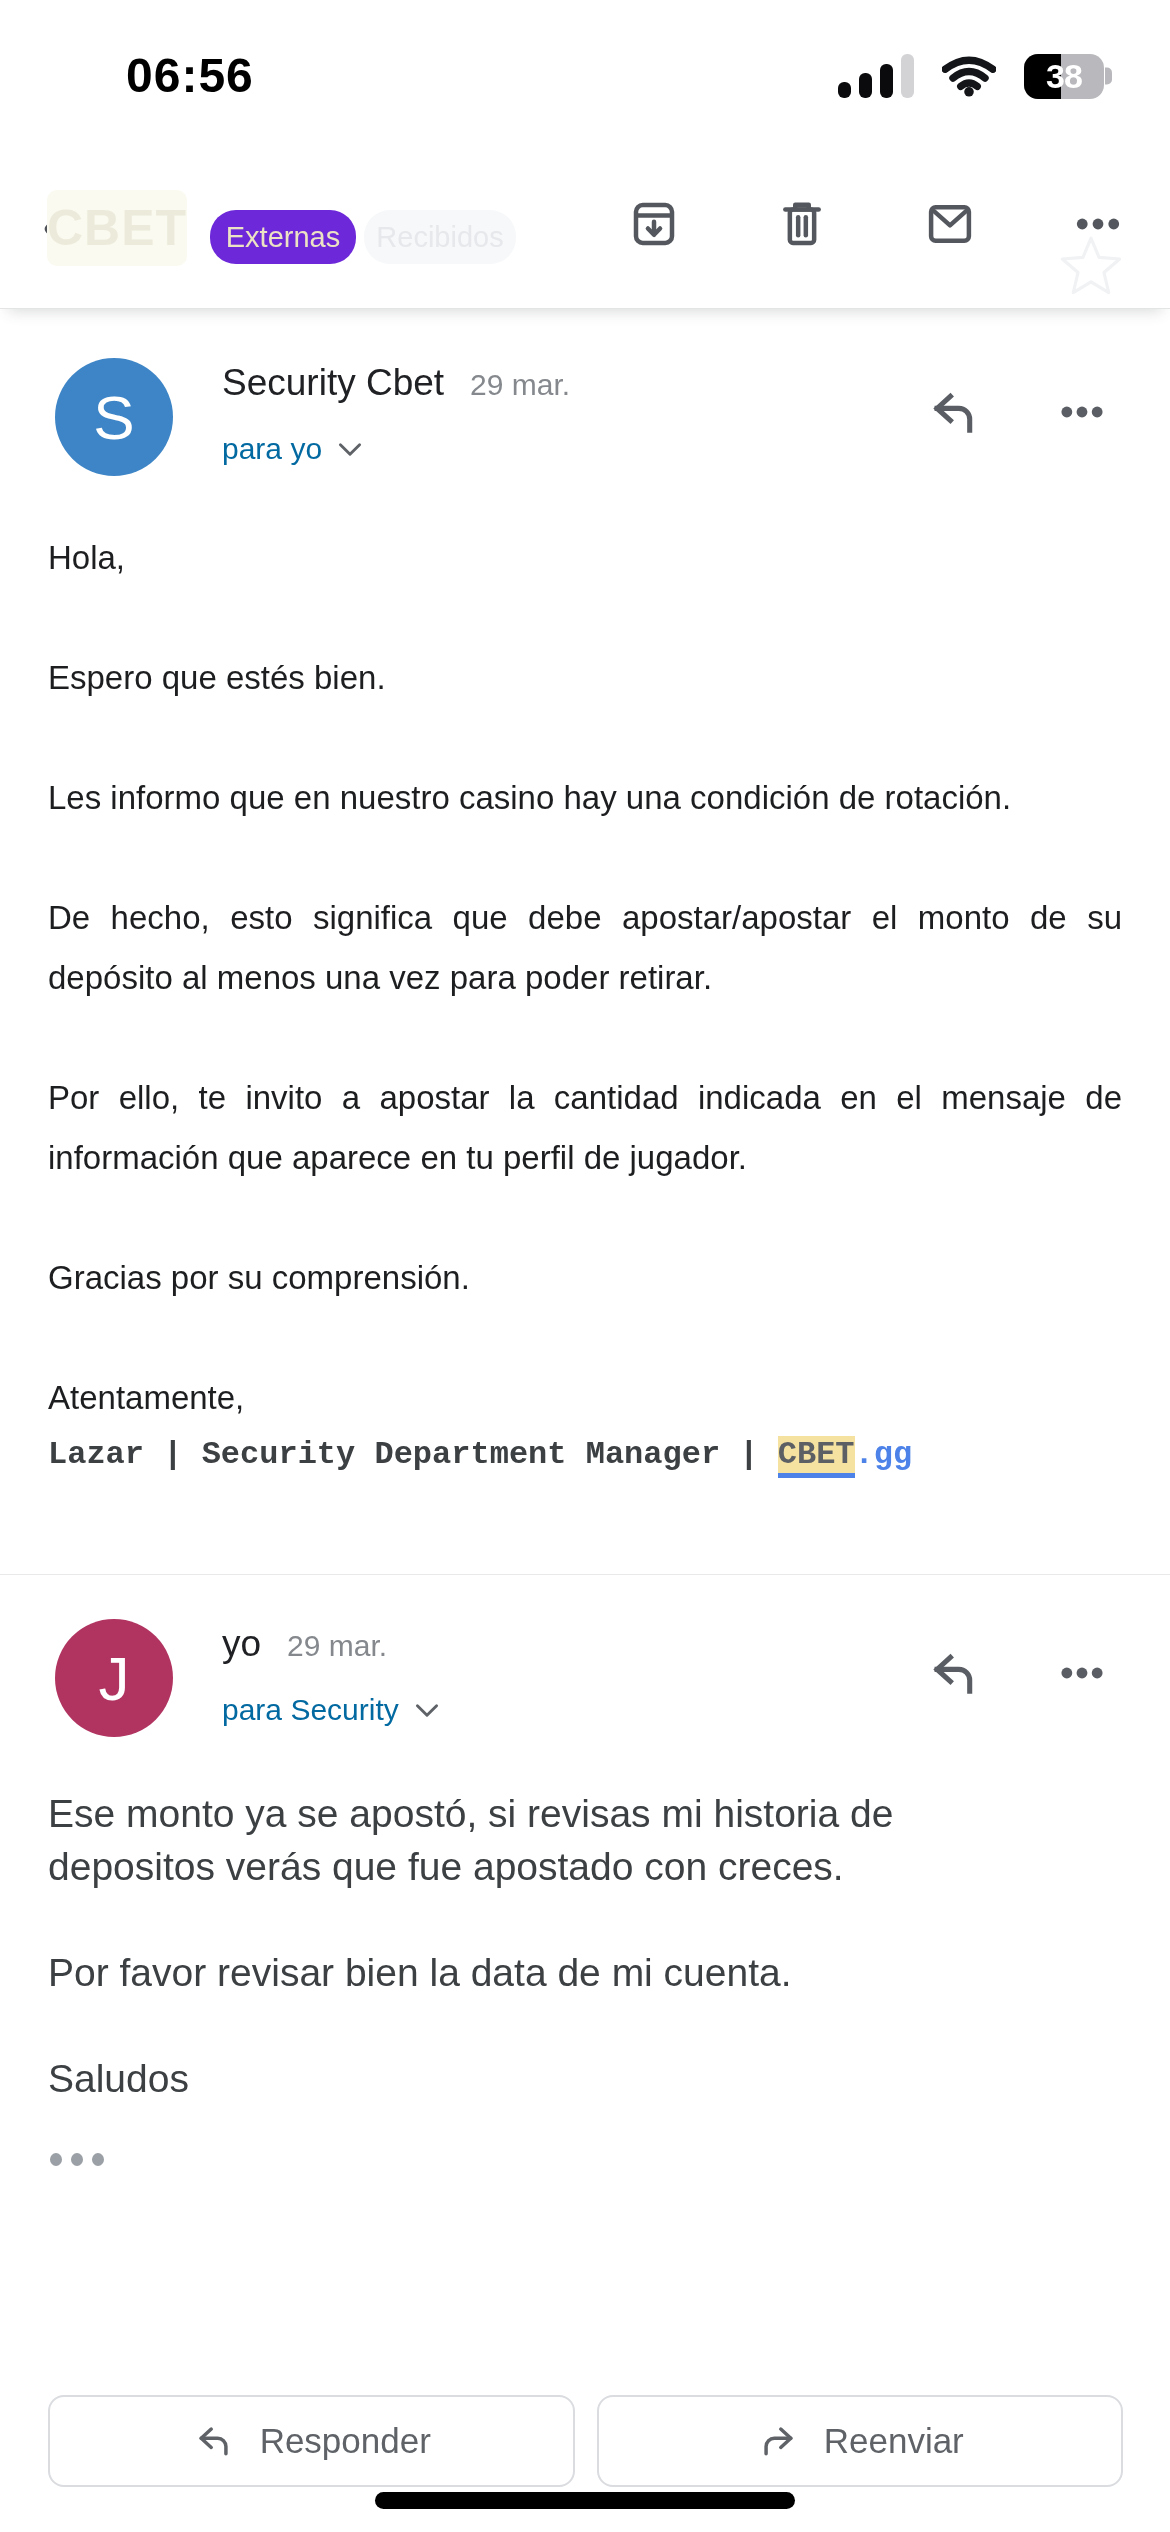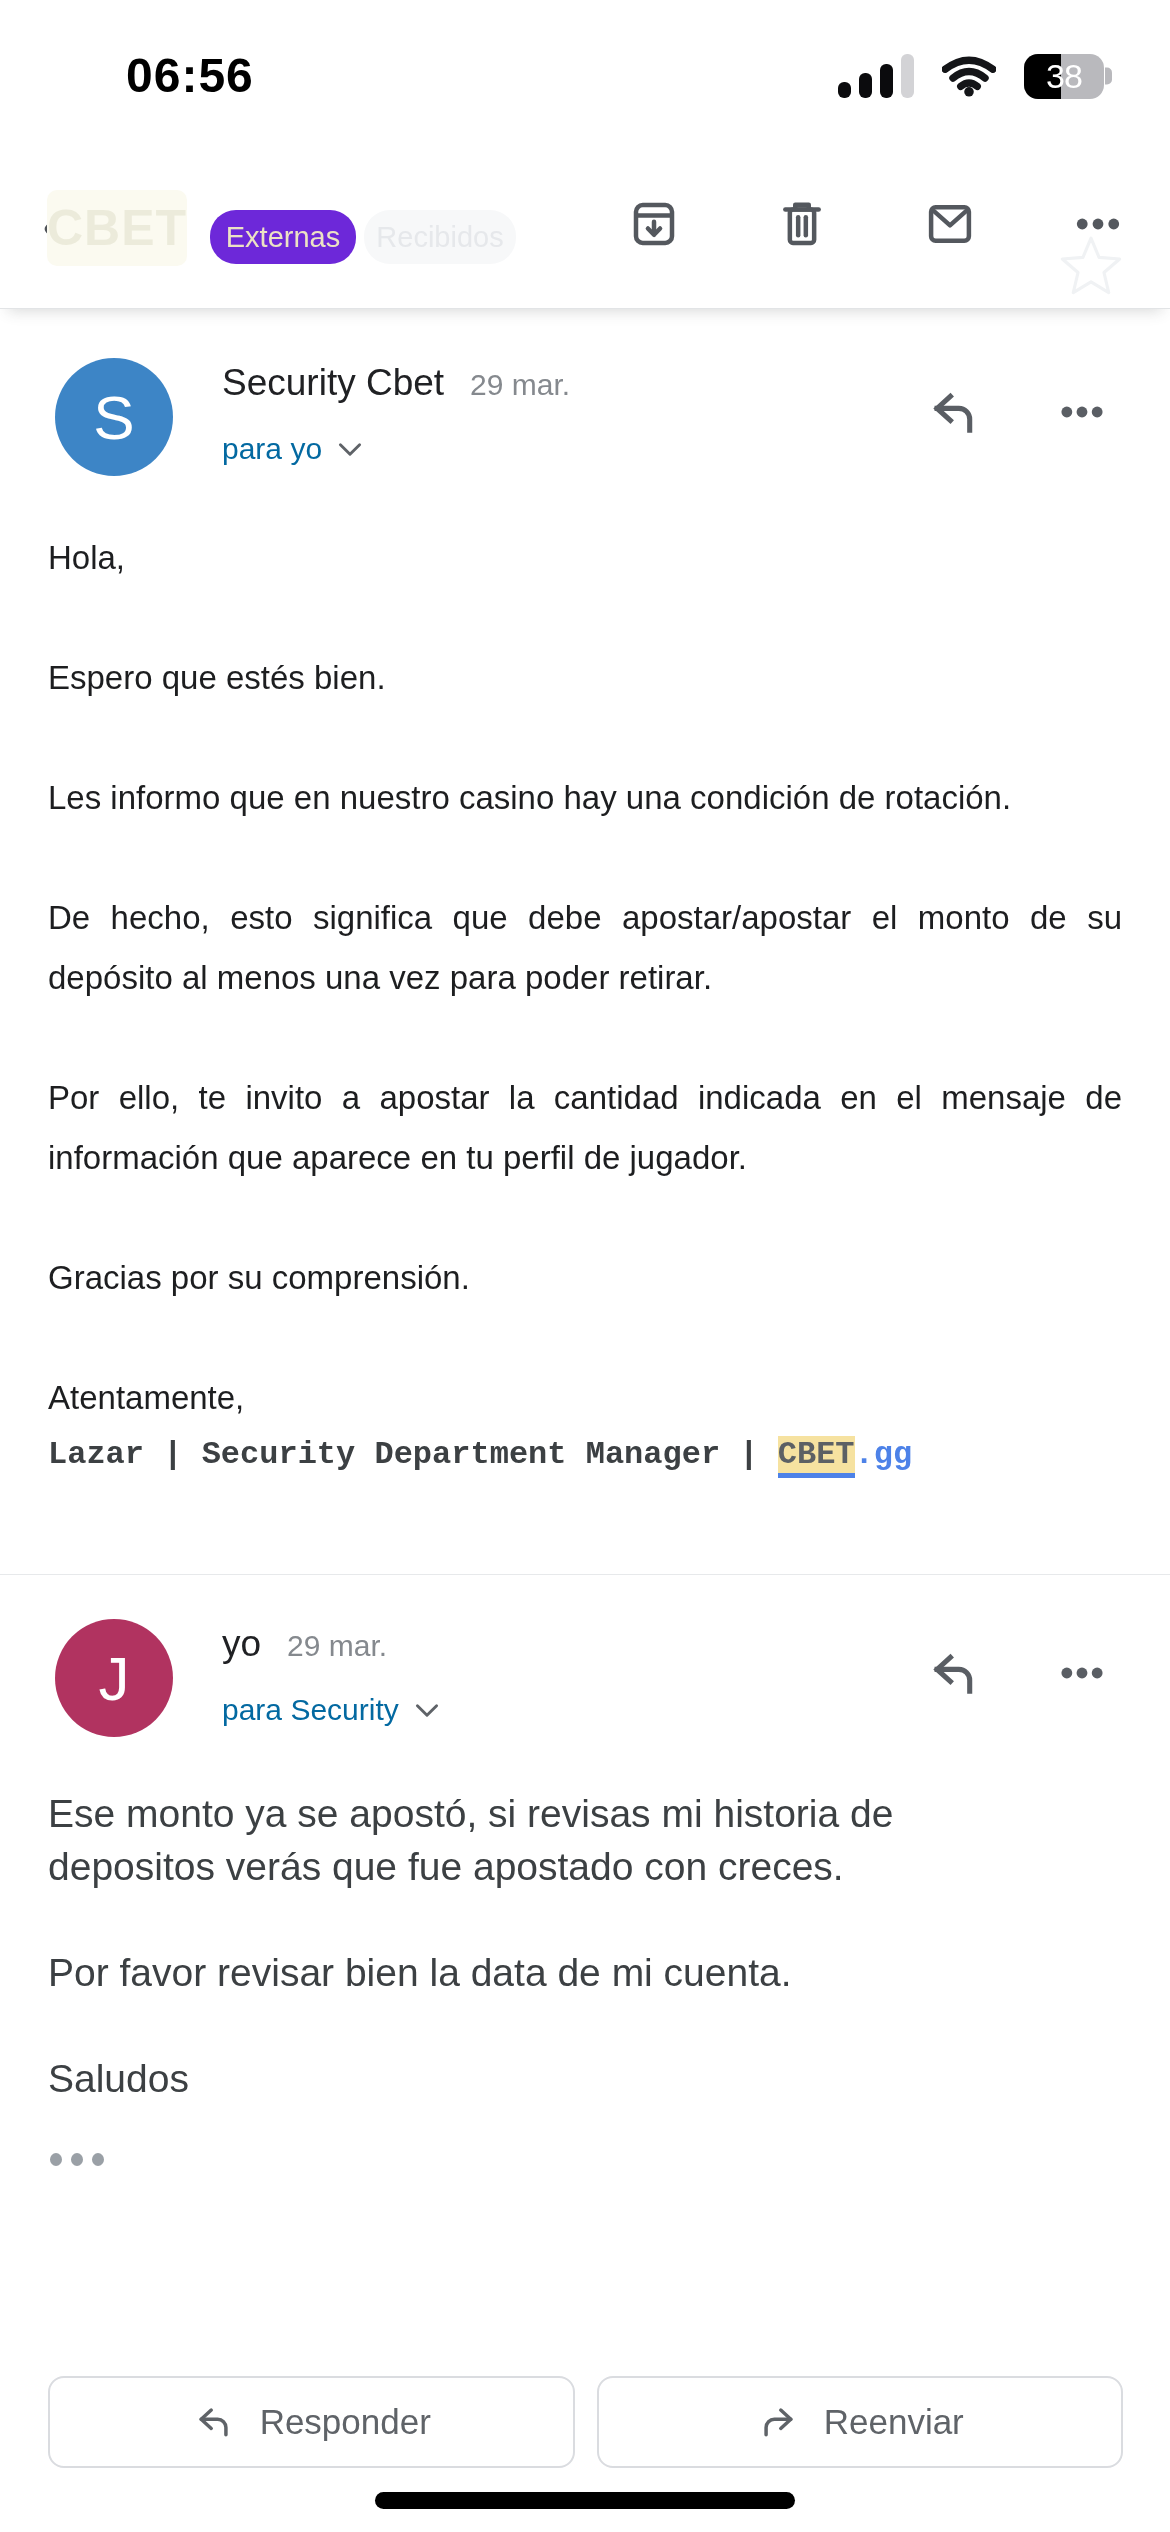--- a/index.html
+++ b/index.html
@@ -11,21 +11,21 @@
   .time{position:absolute;left:126px;top:48px;font-size:48px;font-weight:700;color:#000;letter-spacing:1px;}
   .status-right{position:absolute;right:66px;top:52px;display:flex;align-items:center;gap:28px;height:48px;}
   .signal{display:flex;align-items:flex-end;gap:8px;height:44px;}
   .signal .bar{width:13px;border-radius:6px;background:#0b0b0d;}
   .signal .b1{height:16px;}.signal .b2{height:25px;}.signal .b3{height:34px;}
   .signal .b4{height:44px;background:#d3d3d6;}
   .battery{position:relative;width:80px;height:45px;border-radius:14px;background:#b9b9bd;overflow:visible;}
   .battery .clip{position:absolute;inset:0;border-radius:14px;overflow:hidden;}
   .battery .fill{position:absolute;left:0;top:0;bottom:0;width:46%;background:#000;}
   .battery .pct{position:absolute;inset:0;display:flex;align-items:center;justify-content:center;
-                font-size:34px;font-weight:400;color:#fff;letter-spacing:-1px;}
+                font-size:34px;font-weight:700;color:#fff;letter-spacing:-1px;}
   .battery .nub{position:absolute;right:-8px;top:50%;transform:translateY(-50%);
                 width:7px;height:17px;border-radius:0 5px 5px 0;background:#b9b9bd;}
 
   
   .toolbar{position:absolute;top:140px;left:0;right:0;height:168px;background:#fff;
            border-bottom:1px solid #e2e4e6;box-shadow:0 10px 14px -8px rgba(60,64,67,.20);z-index:5;}
   .back-btn{position:absolute;left:40px;top:44px;width:70px;height:90px;background:none;border:none;padding:0;cursor:pointer;}
   .ghost-chip{position:absolute;display:flex;align-items:center;justify-content:center;border-radius:26px;}
   .ghost-subject{left:47px;top:50px;width:140px;height:76px;background:#fbfaf0;border-radius:10px;
                  font-size:50px;font-weight:700;color:#ecebdb;letter-spacing:1px;}
@@ -66,21 +66,21 @@
   .body2{margin-top:48px;font-size:39px;line-height:53px;color:#3c4043;max-width:960px;}
   .body2 p{margin:0 0 53px 0;}
   .body2 p:last-child{margin-bottom:0;}
   .trimmed{margin-top:42px;display:flex;align-items:center;gap:9px;background:none;border:none;padding:6px 2px;cursor:pointer;}
   .trimmed .dot{width:12px;height:13px;border-radius:50%;background:#9aa0a6;}
 
   
   .bottom-actions{position:absolute;left:48px;right:47px;top:2376px;display:flex;gap:22px;}
   .action-btn{flex:1;height:92px;border:2px solid #dadce0;border-radius:16px;background:#fff;
               display:flex;align-items:center;justify-content:center;gap:24px;
-              font-family:inherit;font-size:35px;color:#5f6368;cursor:pointer;}
+              font-family:inherit;font-size:35px;color:#5f6368;cursor:pointer;margin-top:19px;}
   .home-indicator{position:absolute;left:50%;transform:translateX(-50%);top:2492px;
                   width:420px;height:17px;border-radius:9px;background:#000;}
   svg{display:block;}
 </style>
 </head>
 <body>
 
 <div class="screen">
 
   <div class="statusbar">

